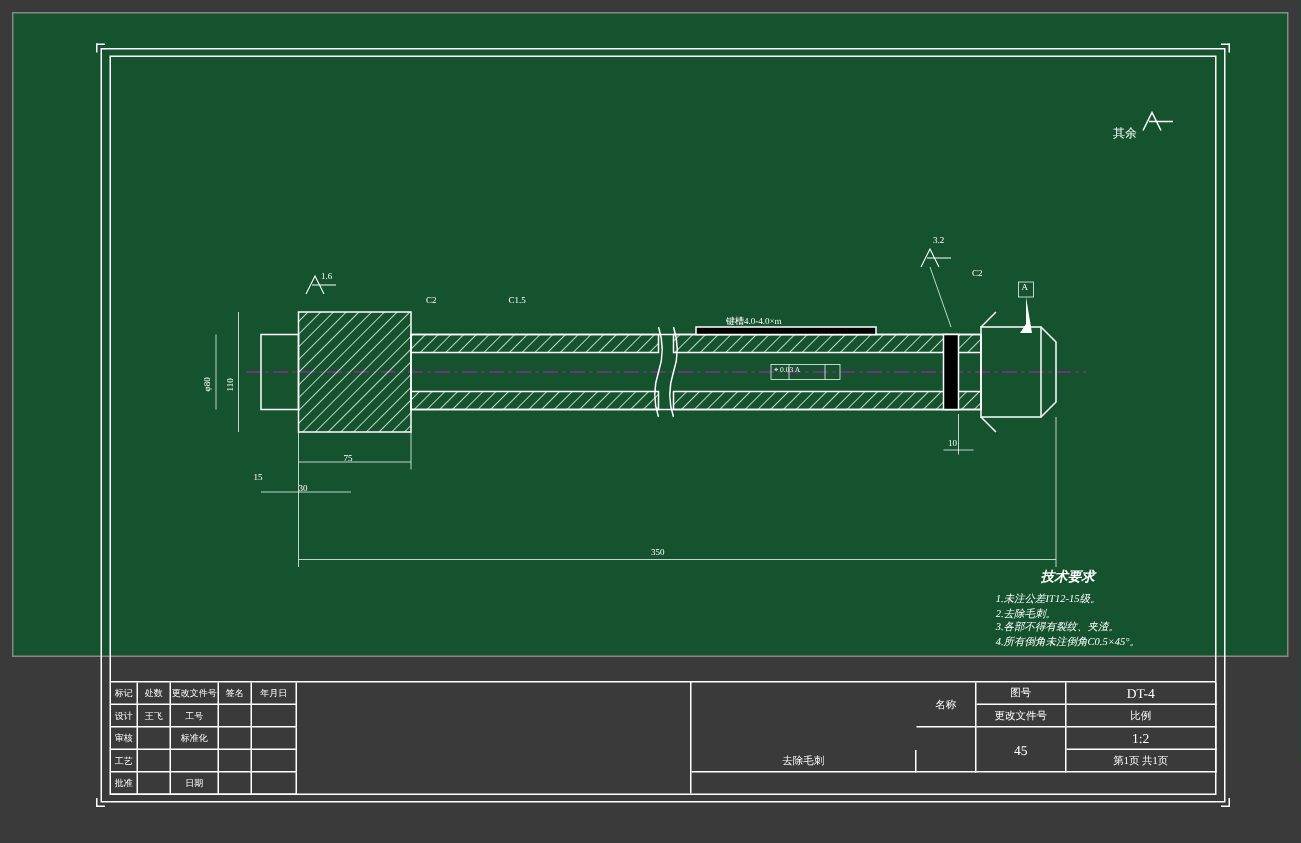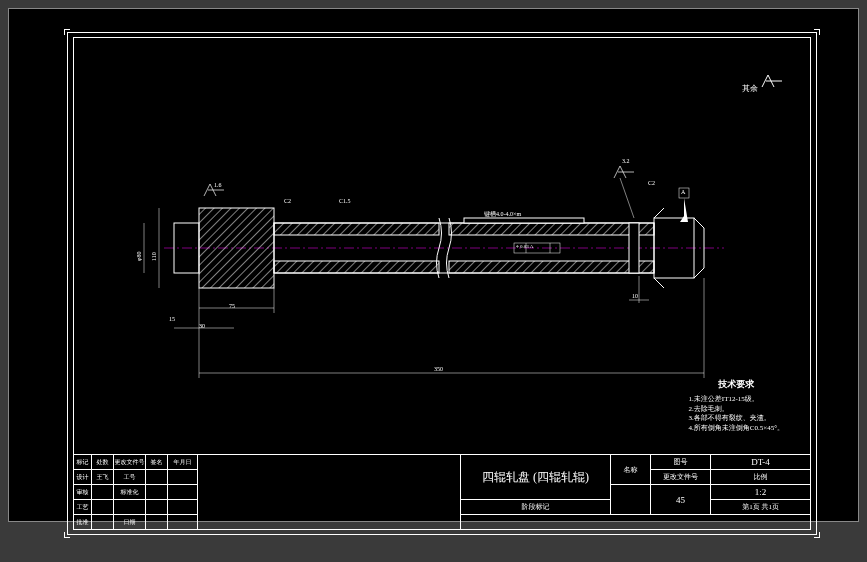--- a/index.html
+++ b/index.html
@@ -7,22 +7,22 @@
       width: 867px;
       height: 562px;
       background: #3a3a3a;
       font-family: "SimSun", serif;
       overflow: hidden;
       position: relative;
     }
     .canvas {
       position: absolute;
       left: 8px; top: 8px;
-      width: 851px; height: 514px;
-      background: #000000;
+      width: 851px; height: 430px;
+      background: #14532d;
       border: 1px solid #888;
     }
     .frame-outer {
       position: absolute;
       left: 58px; top: 23px;
       width: 750px; height: 503px;
       border: 1px solid #fff;
     }
     .frame-inner {
       position: absolute;
@@ -83,24 +83,25 @@
     .rev-block > div {
       border-right: 1px solid #fff;
       border-bottom: 1px solid #fff;
       display: flex;
       align-items: center;
       justify-content: center;
       overflow: hidden;
     }
     .tech-req {
       position: absolute;
-      right: 26px; bottom: 95px;
+      right: 50px; bottom: 95px;
       font-size: 7px;
       color: #fff;
       line-height: 1.4;
+      font-style: italic;
     }
     .tech-req h4 {
       font-size: 9px;
       text-align: center;
       margin-bottom: 4px;
     }
     .surf-sym {
       position: absolute;
       right: 20px; top: 35px;
       font-size: 8px;
@@ -249,33 +250,32 @@
 
       <div>批准</div>
       <div></div>
       <div>日期</div>
       <div></div>
       <div></div>
     </div>
 
     <div class="title-block">
 
-      <div style="grid-column:1;grid-row:1/4" class="big">四辊轧盘 (四辊轧辊)</div>
       <div style="grid-column:2;grid-row:1/3">名称</div>
       <div style="grid-column:3;grid-row:1">图号</div>
       <div style="grid-column:4;grid-row:1" class="med">DT-4</div>
 
       <div style="grid-column:3;grid-row:2">更改文件号</div>
       <div style="grid-column:4;grid-row:2">比例</div>
 
       <div style="grid-column:2;grid-row:3/5"></div>
       <div style="grid-column:3;grid-row:3/5" class="med">45</div>
       <div style="grid-column:4;grid-row:3" class="med">1:2</div>
 
-      <div style="grid-column:1;grid-row:4">阶段标记</div>
+      <div style="grid-column:1;grid-row:4">去除毛刺</div>
       <div style="grid-column:4;grid-row:4">
         <span>第1页</span>&nbsp;
         <span>共1页</span>
       </div>
 
     </div>
 
   </div>
 </div>
 

